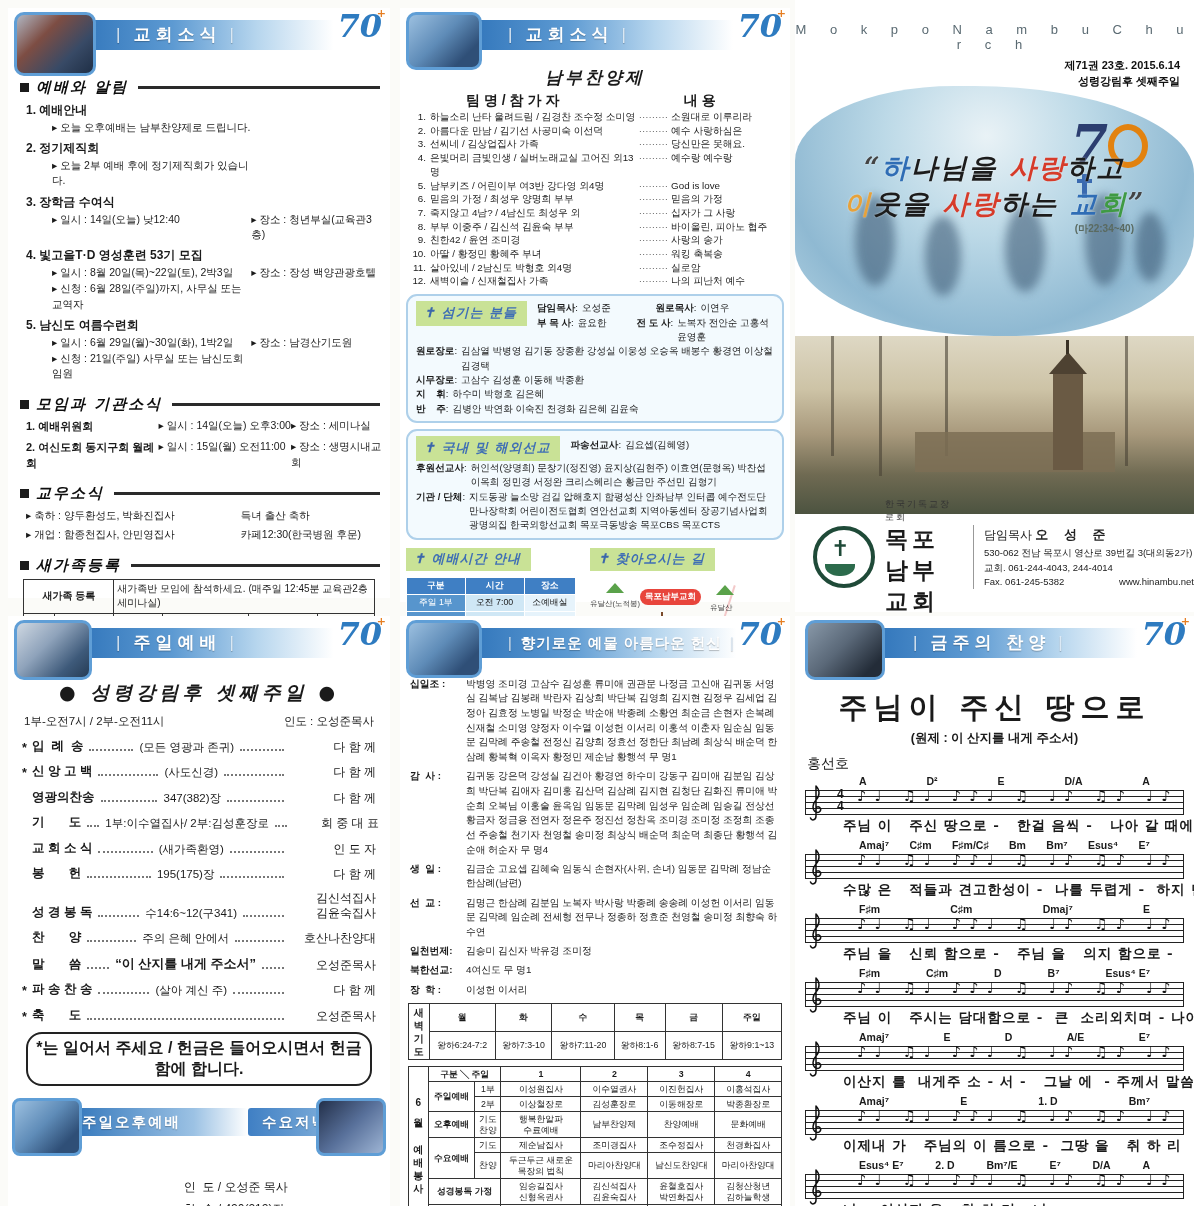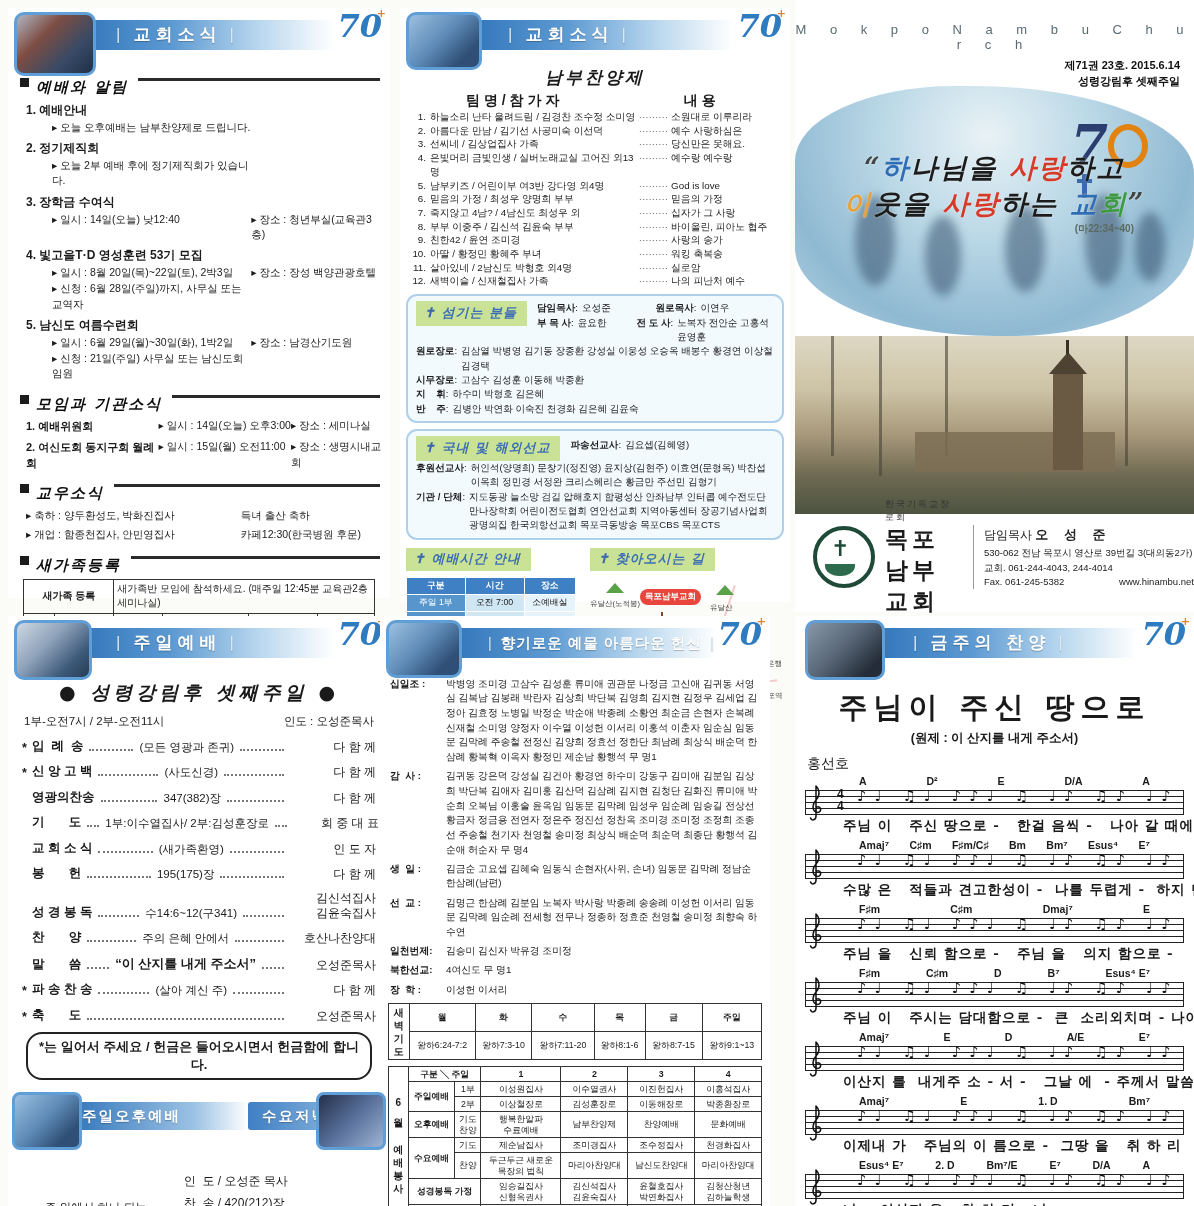--- a/index.html
+++ b/index.html
@@ -13,21 +13,21 @@
   .ph5{background:linear-gradient(135deg,#9cc0e0 0%,#5f8cb8 45%,#2f4f77 80%);}
   .ph6{background:linear-gradient(135deg,#8898a8 0%,#5a6878 45%,#232c38 85%);}
   .ph4b{background:linear-gradient(135deg,#23304a 0%,#58709a 50%,#9db4d4 100%);}
   .bar{position:absolute;left:66px;right:34px;top:12px;height:30px;border-radius:3px;
        background:linear-gradient(90deg,#2f74ba 0%,#5d9ad2 35%,#b7d6ee 65%,rgba(255,255,255,0) 92%);}
   .bar .t{color:#fff;font-weight:bold;font-size:17px;letter-spacing:5px;line-height:30px;padding-left:34px;display:inline-block;text-shadow:0 1px 1px rgba(0,0,0,.25);}
   .bar .t::before,.bar .t::after{content:"|";font-weight:normal;color:#dce9f5;margin:0 8px;}
   .seventy{position:absolute;right:8px;top:2px;font-family:"DejaVu Serif",serif;font-style:italic;font-weight:bold;font-size:32px;color:#2e7bc0;line-height:1;}
   .seventy::after{content:"+";position:absolute;top:-2px;right:-4px;font-size:11px;color:#e67e22;}
   
-  .sec{display:flex;margin:8px 10px 4px 12px;}
+  .sec{display:flex;align-items:center;margin:8px 10px 4px 12px;}
   .sec .sq{width:9px;height:9px;background:#1b1b1b;margin-right:7px;flex:none;}
   .sec .st{font-family:"DejaVu Serif",serif;font-style:italic;font-weight:bold;font-size:15px;color:#0d0d0d;letter-spacing:2px;white-space:nowrap;}
   .sec .ln{flex:1;border-top:3px solid #2a2a2a;margin-left:10px;}
   
   .itm{margin:5px 0 2px 18px;}
   .itm .no{font-weight:bold;font-size:12px;}
   .cols{display:flex;font-size:10.5px;line-height:1.45;margin:1px 6px 1px 26px;}
   .cols .l{width:60%;}
   .cols .r{flex:1;}
   .meet{display:flex;font-size:10.5px;line-height:1.5;margin:4px 6px 4px 18px;}
@@ -105,21 +105,21 @@
   
   .p4title{text-align:center;font-family:"DejaVu Serif",serif;font-style:italic;font-weight:bold;font-size:19px;letter-spacing:4px;margin:6px 0 8px 0;}
   .p4info{display:flex;justify-content:space-between;font-size:11.5px;margin:0 16px 4px 16px;color:#222;}
   .worow{display:flex;align-items:flex-end;font-size:12.5px;margin:8.5px 14px;}
   .worow .star{width:10px;font-weight:bold;flex:none;}
   .worow .wi{font-weight:bold;white-space:pre;flex:none;}
   .worow .dots{flex:1;border-bottom:2px dotted #777;margin:0 6px 4px 6px;min-width:12px;}
   .worow .mid{white-space:pre;text-align:center;flex:none;font-size:11.5px;}
   .worow .who{width:86px;text-align:right;white-space:pre-line;flex:none;font-size:12px;line-height:1.25;}
   .worow.bold .mid{font-weight:bold;font-size:13px;}
-  .pill{border:2px solid #222;border-radius:16px;text-align:center;font-weight:bold;font-size:13px;padding:4px 4px;margin:6px 18px;}
+  .pill{border:2px solid #222;border-radius:16px;text-align:center;font-weight:bold;font-size:16px;padding:4px 4px;margin:6px 18px;}
   .subhead{position:relative;height:70px;margin-top:10px;}
   .sphoto{position:absolute;top:2px;width:64px;height:52px;border:3px solid #5f9ed6;border-radius:8px;z-index:2;}
   .subbar{position:absolute;top:12px;height:28px;border-radius:3px;}
   .sb1{left:60px;width:180px;background:linear-gradient(90deg,#2f74ba,#9cc2e4 70%,rgba(255,255,255,0));}
   .sb2{left:240px;width:120px;background:linear-gradient(90deg,#3f7fc4,#8ab6dd 80%,rgba(214,230,243,.2));}
   .subbar .t{color:#fff;font-weight:bold;font-size:14.5px;letter-spacing:2px;line-height:28px;padding-left:14px;display:inline-block;text-shadow:0 1px 1px rgba(0,0,0,.25);}
   .p4low{display:flex;margin-top:6px;}
   .callig{width:46%;text-align:center;margin-top:34px;}
   .callig .cap{font-size:11.5px;margin-bottom:10px;}
   .callig .big{font-family:"DejaVu Serif",serif;font-style:italic;font-weight:bold;font-size:34px;letter-spacing:3px;}
@@ -758,21 +758,21 @@
 기  도 / 조미경 집사
 성  경 / 고전5:9~13(신268)
 찬  양 / 마리아찬양대
 말  씀 / 내 안의 죄악을 내쫓으라
             오성준 목사
 찬  송 / 430(456)장
 축  도 / 오성준 목사</div>
     </div>
   </div>
 
-  <div class="panel" style="left:380px;top:616px;width:390px;height:590px;">
+  <div class="panel" style="left:400px;top:616px;width:390px;height:590px;">
     <div class="phead" style="height:56px;">
       <div class="photo ph5" style="width:70px;height:52px;"></div>
       <div class="bar" style="right:30px;"><span class="t" style="font-size:14.5px;letter-spacing:1px;">향기로운 예물 아름다운 헌신</span></div>
       <div class="seventy">70</div>
     </div>
     <div>
 
         <div class="off">
           <span class="lb">십일조 :</span>
           <span class="nm">박병영 조미경 고삼수 김성훈 류미애 권관문 나정금 고신애 김귀동 서영심 김복남 김봉래 박란자 김상희 박단복 김영희 김지현 김정우 김세업 김정아 김효정 노병일 박정순 박순애 박종례 소황연 최순금 손현자 손복례 신재철 소미영 양정자 이수열 이성헌 이서리 이홍석 이춘자 임순심 임동문 김막례 주송철 전정신 김양희 정효선 정한단 최남례 최상식 배순덕 한삼례 황복혁 이옥자 황정민 제순남 황행석 무 명1</span>

